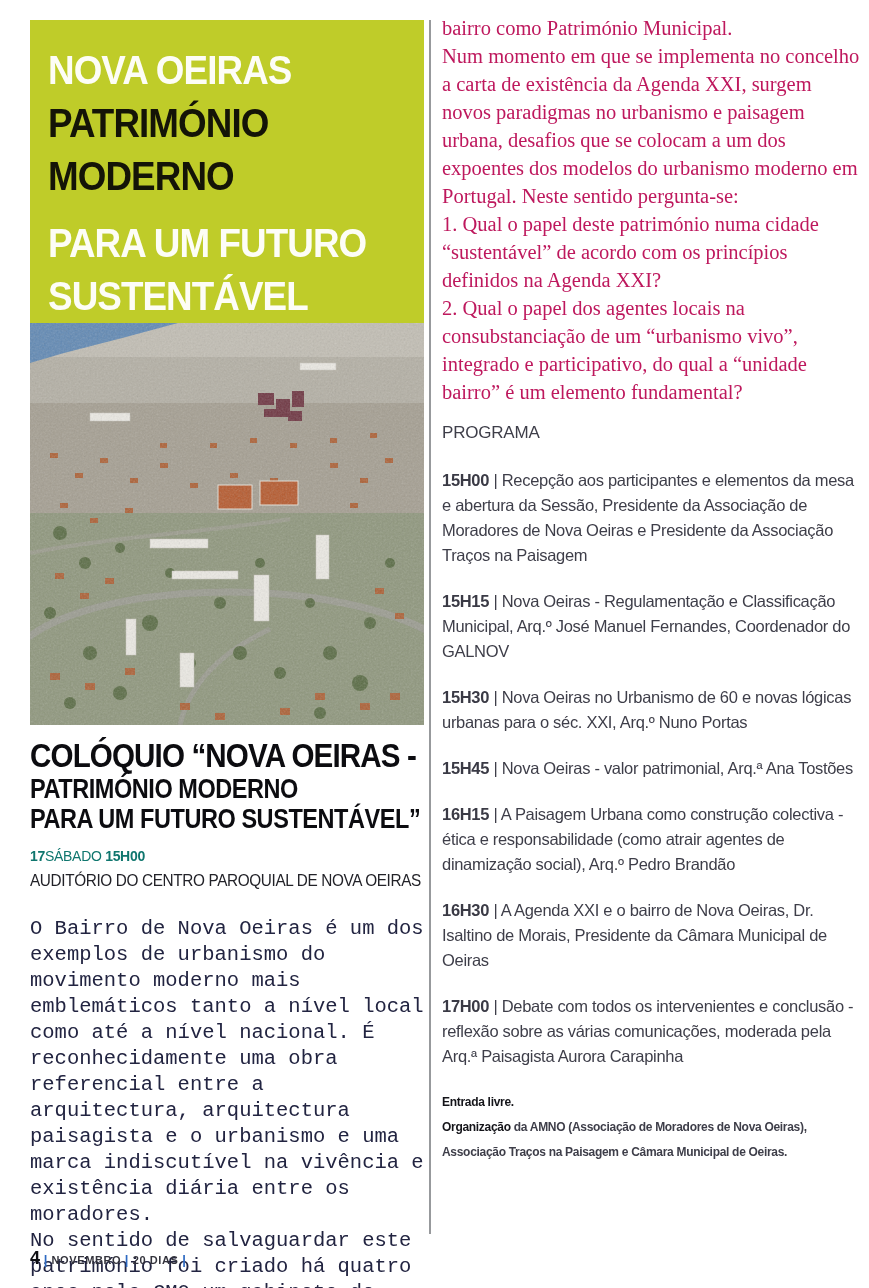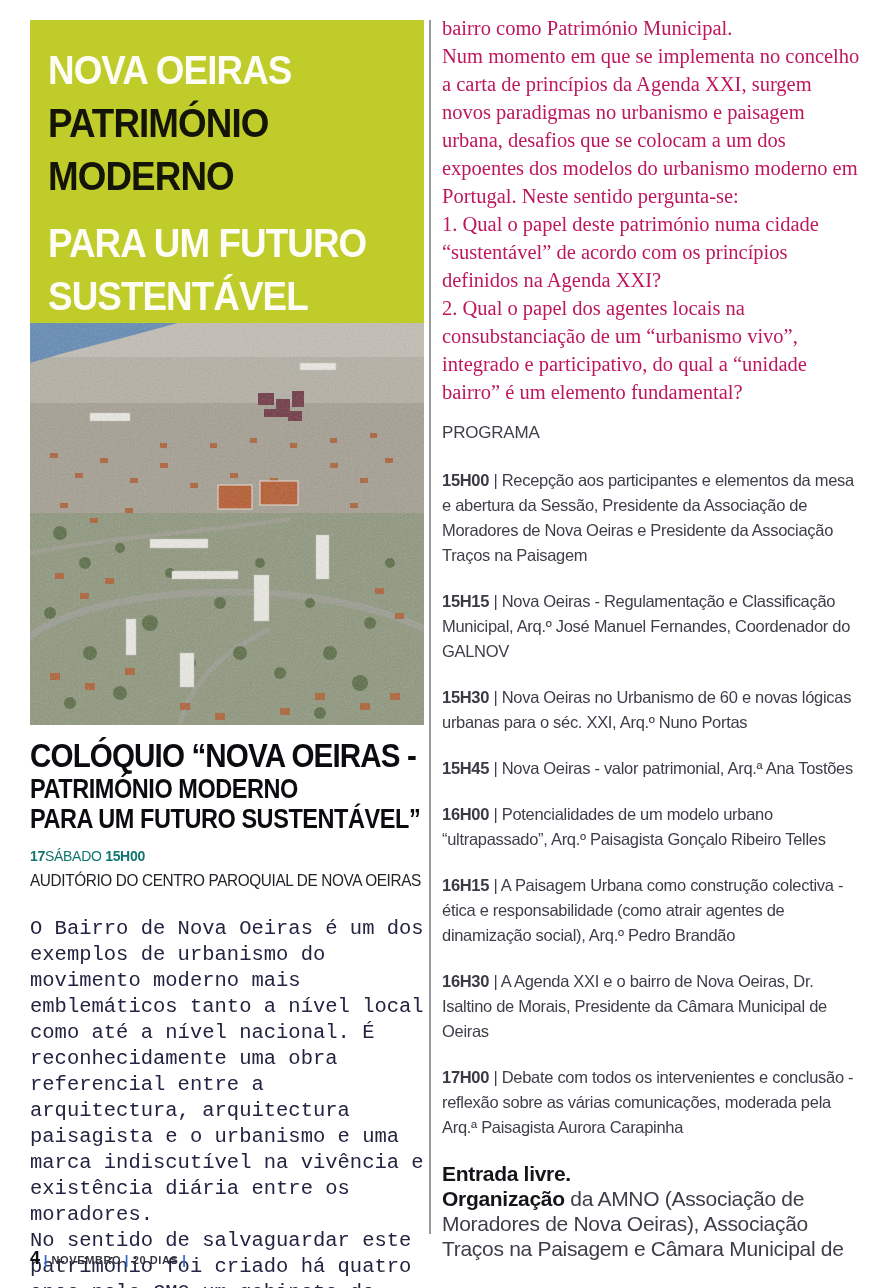--- a/index.html
+++ b/index.html
@@ -34,21 +34,21 @@
   
   .right-col{position:absolute;left:442px;top:14px;width:420px;height:1252px;overflow:hidden;}
   .intro{font-family:"Liberation Serif",serif;font-size:20.5px;line-height:28px;color:#be185d;}
   .intro p{margin:0;}
   .program-heading{margin-top:17px;margin-bottom:25px;font-size:17px;color:#3e3e49;
                    letter-spacing:-0.2px;}
   .program-item{font-size:16.5px;line-height:25px;color:#3e3e49;letter-spacing:-0.3px;
                 margin-bottom:21px;}
   .program-time{font-weight:bold;color:#3a3a45;}
   .program-sep{color:#3e3e49;}
-  .notes{font-size:21px;line-height:25px;color:#3e3e49;letter-spacing:-0.3px;margin-top:20px;}
+  .notes{font-size:12px;line-height:25px;color:#3e3e49;letter-spacing:-0.3px;margin-top:20px;font-weight:bold;}
   .notes p{margin:0;}
   .notes b{color:#141419;}
   
   .footer{position:absolute;left:30px;top:1248px;font-size:11px;color:#33333c;
           letter-spacing:0.6px;font-weight:bold;}
   .footer .page-num{font-size:18px;color:#0e0e12;letter-spacing:0;}
   .footer .pipe{color:#2e6ac2;font-weight:bold;font-size:13px;}
 </style>
 </head>
 <body>
@@ -177,31 +177,30 @@
       <p>O Bairro de Nova Oeiras é um dos exemplos de urbanismo do movimento moderno mais emblemáticos tanto a nível local como até a nível nacional. É reconhecidamente uma obra referencial entre a arquitectura, arquitectura paisagista e o urbanismo e uma marca indiscutível na vivência e existência diária entre os moradores.</p>
       <p>No sentido de salvaguardar este património foi criado há quatro anos pela CMO um gabinete de apoio local que tem vindo a desenvolver um regulamento e projectos de remodelação de algumas áreas do bairro, tendo em vista uma futura classificação do</p>
     </div>
   </div>
 
   <div class="divider"></div>
 
   <div class="right-col">
     <div class="intro">
       <p>bairro como Património Municipal.</p>
-      <p>Num momento em que se implementa no concelho a carta de princípios da Agenda XXI, surgem novos paradigmas no urbanismo e paisagem urbana, desafios que se colocam a um dos expoentes dos modelos do urbanismo moderno em Portugal. Neste sentido pergunta-se:</p>
+      <p>Num momento em que se implementa no concelho a carta de existência da Agenda XXI, surgem novos paradigmas no urbanismo e paisagem urbana, desafios que se colocam a um dos expoentes dos modelos do urbanismo moderno em Portugal. Neste sentido pergunta-se:</p>
       <p>1. Qual o papel deste património numa cidade “sustentável” de acordo com os princípios definidos na Agenda XXI?</p>
       <p>2. Qual o papel dos agentes locais na consubstanciação de um “urbanismo vivo”, integrado e participativo, do qual a “unidade bairro” é um elemento fundamental?</p>
     </div>
     <div class="program-heading">PROGRAMA</div>
 
     <div class="program-item"><span class="program-time">15H00</span> <span class="program-sep">|</span> <span>Recepção aos participantes e elementos da mesa e abertura da Sessão, Presidente da Associação de Moradores de Nova Oeiras e Presidente da Associação Traços na Paisagem</span></div>
     <div class="program-item"><span class="program-time">15H15</span> <span class="program-sep">|</span> <span>Nova Oeiras - Regulamentação e Classificação Municipal, Arq.º José Manuel Fernandes, Coordenador do GALNOV</span></div>
     <div class="program-item"><span class="program-time">15H30</span> <span class="program-sep">|</span> <span>Nova Oeiras no Urbanismo de 60 e novas lógicas urbanas para o séc. XXI, Arq.º Nuno Portas</span></div>
     <div class="program-item"><span class="program-time">15H45</span> <span class="program-sep">|</span> <span>Nova Oeiras - valor patrimonial, Arq.ª Ana Tostões</span></div>
-    <div class="program-item"><span class="program-time">16H00</span> <span class="program-sep">|</span> <span>Potencialidades de um modelo urbano “ultrapassado”, Arq.º Paisagista Gonçalo Ribeiro Telles</span></div>
     <div class="program-item"><span class="program-time">16H15</span> <span class="program-sep">|</span> <span>A Paisagem Urbana como construção colectiva - ética e responsabilidade (como atrair agentes de dinamização social), Arq.º Pedro Brandão</span></div>
     <div class="program-item"><span class="program-time">16H30</span> <span class="program-sep">|</span> <span>A Agenda XXI e o bairro de Nova Oeiras, Dr. Isaltino de Morais, Presidente da Câmara Municipal de Oeiras</span></div>
     <div class="program-item"><span class="program-time">17H00</span> <span class="program-sep">|</span> <span>Debate com todos os intervenientes e conclusão - reflexão sobre as várias comunicações, moderada pela Arq.ª Paisagista Aurora Carapinha</span></div>
 
     <div class="notes">
       <p><b>Entrada livre.</b></p>
       <p><b>Organização</b><span> da AMNO (Associação de Moradores de Nova Oeiras), Associação Traços na Paisagem e Câmara Municipal de Oeiras.</span></p>
 
     </div>
   </div>

